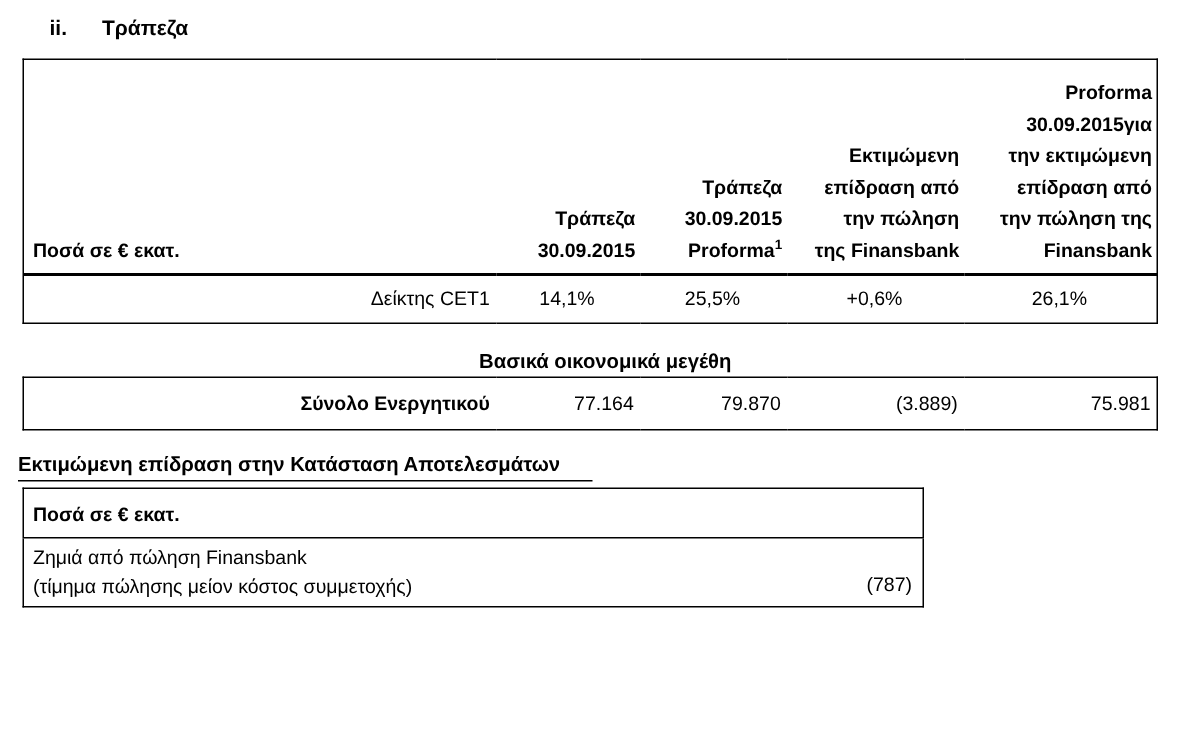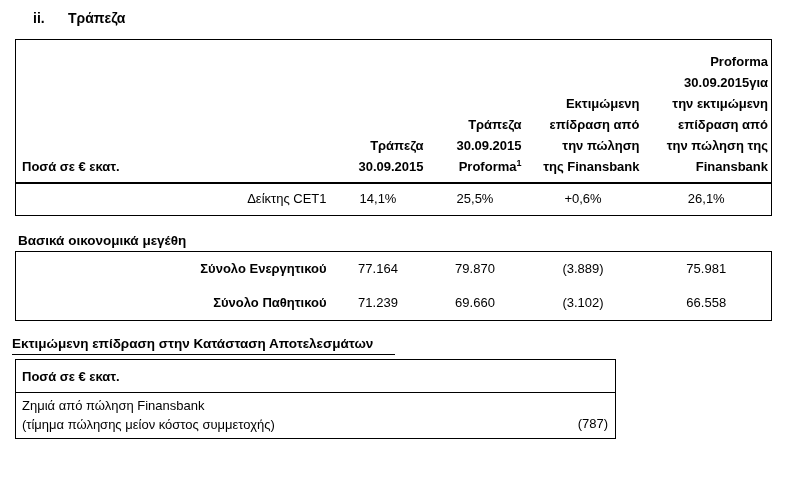--- a/index.html
+++ b/index.html
@@ -60,37 +60,37 @@
     font-size: 9px;
     line-height: 0;
   }
 
   
   .sec-title {
     font-size: 13.5px;
     font-weight: bold;
     line-height: 17px;
   }
-  .sec-title.plain { margin: 16px 0 2px 6px; }
+  .sec-title.plain { margin: 16px 0 2px 6px; text-align: center; }
   .sec-title.underlined {
     display: inline-block;
     margin: 14px 0 4px 0;
     padding: 0 22px 2px 0;
     border-bottom: 1.5px solid #000;
   }
 
   
   .tbl-financials {
     width: 756px;
     margin: 0 0 0 3px;
     border: 1px solid #000;
   }
   .tbl-financials td {
     padding: 9px 4px 10px 3px;
-    text-align: center;
+    text-align: right;
     line-height: 15px;
   }
   .tbl-financials td.lbl {
     text-align: right;
     font-weight: bold;
     padding-left: 6px;
   }
 
   
   .tbl-income {
@@ -177,27 +177,20 @@
         <col style="width:129px">
     </colgroup>
     <tbody>
       <tr>
         <td class="lbl">Σύνολο Ενεργητικού</td>
         <td>77.164</td>
         <td>79.870</td>
         <td>(3.889)</td>
         <td>75.981</td>
       </tr>
-      <tr>
-        <td class="lbl">Σύνολο Παθητικού</td>
-        <td>71.239</td>
-        <td>69.660</td>
-        <td>(3.102)</td>
-        <td>66.558</td>
-      </tr>
     </tbody>
   </table>
 
   <div>
     <div class="sec-title underlined">Εκτιμώμενη επίδραση στην Κατάσταση Αποτελεσμάτων</div>
   </div>
 
   <table class="tbl-income">
     <colgroup>
       <col style="width:470px">

